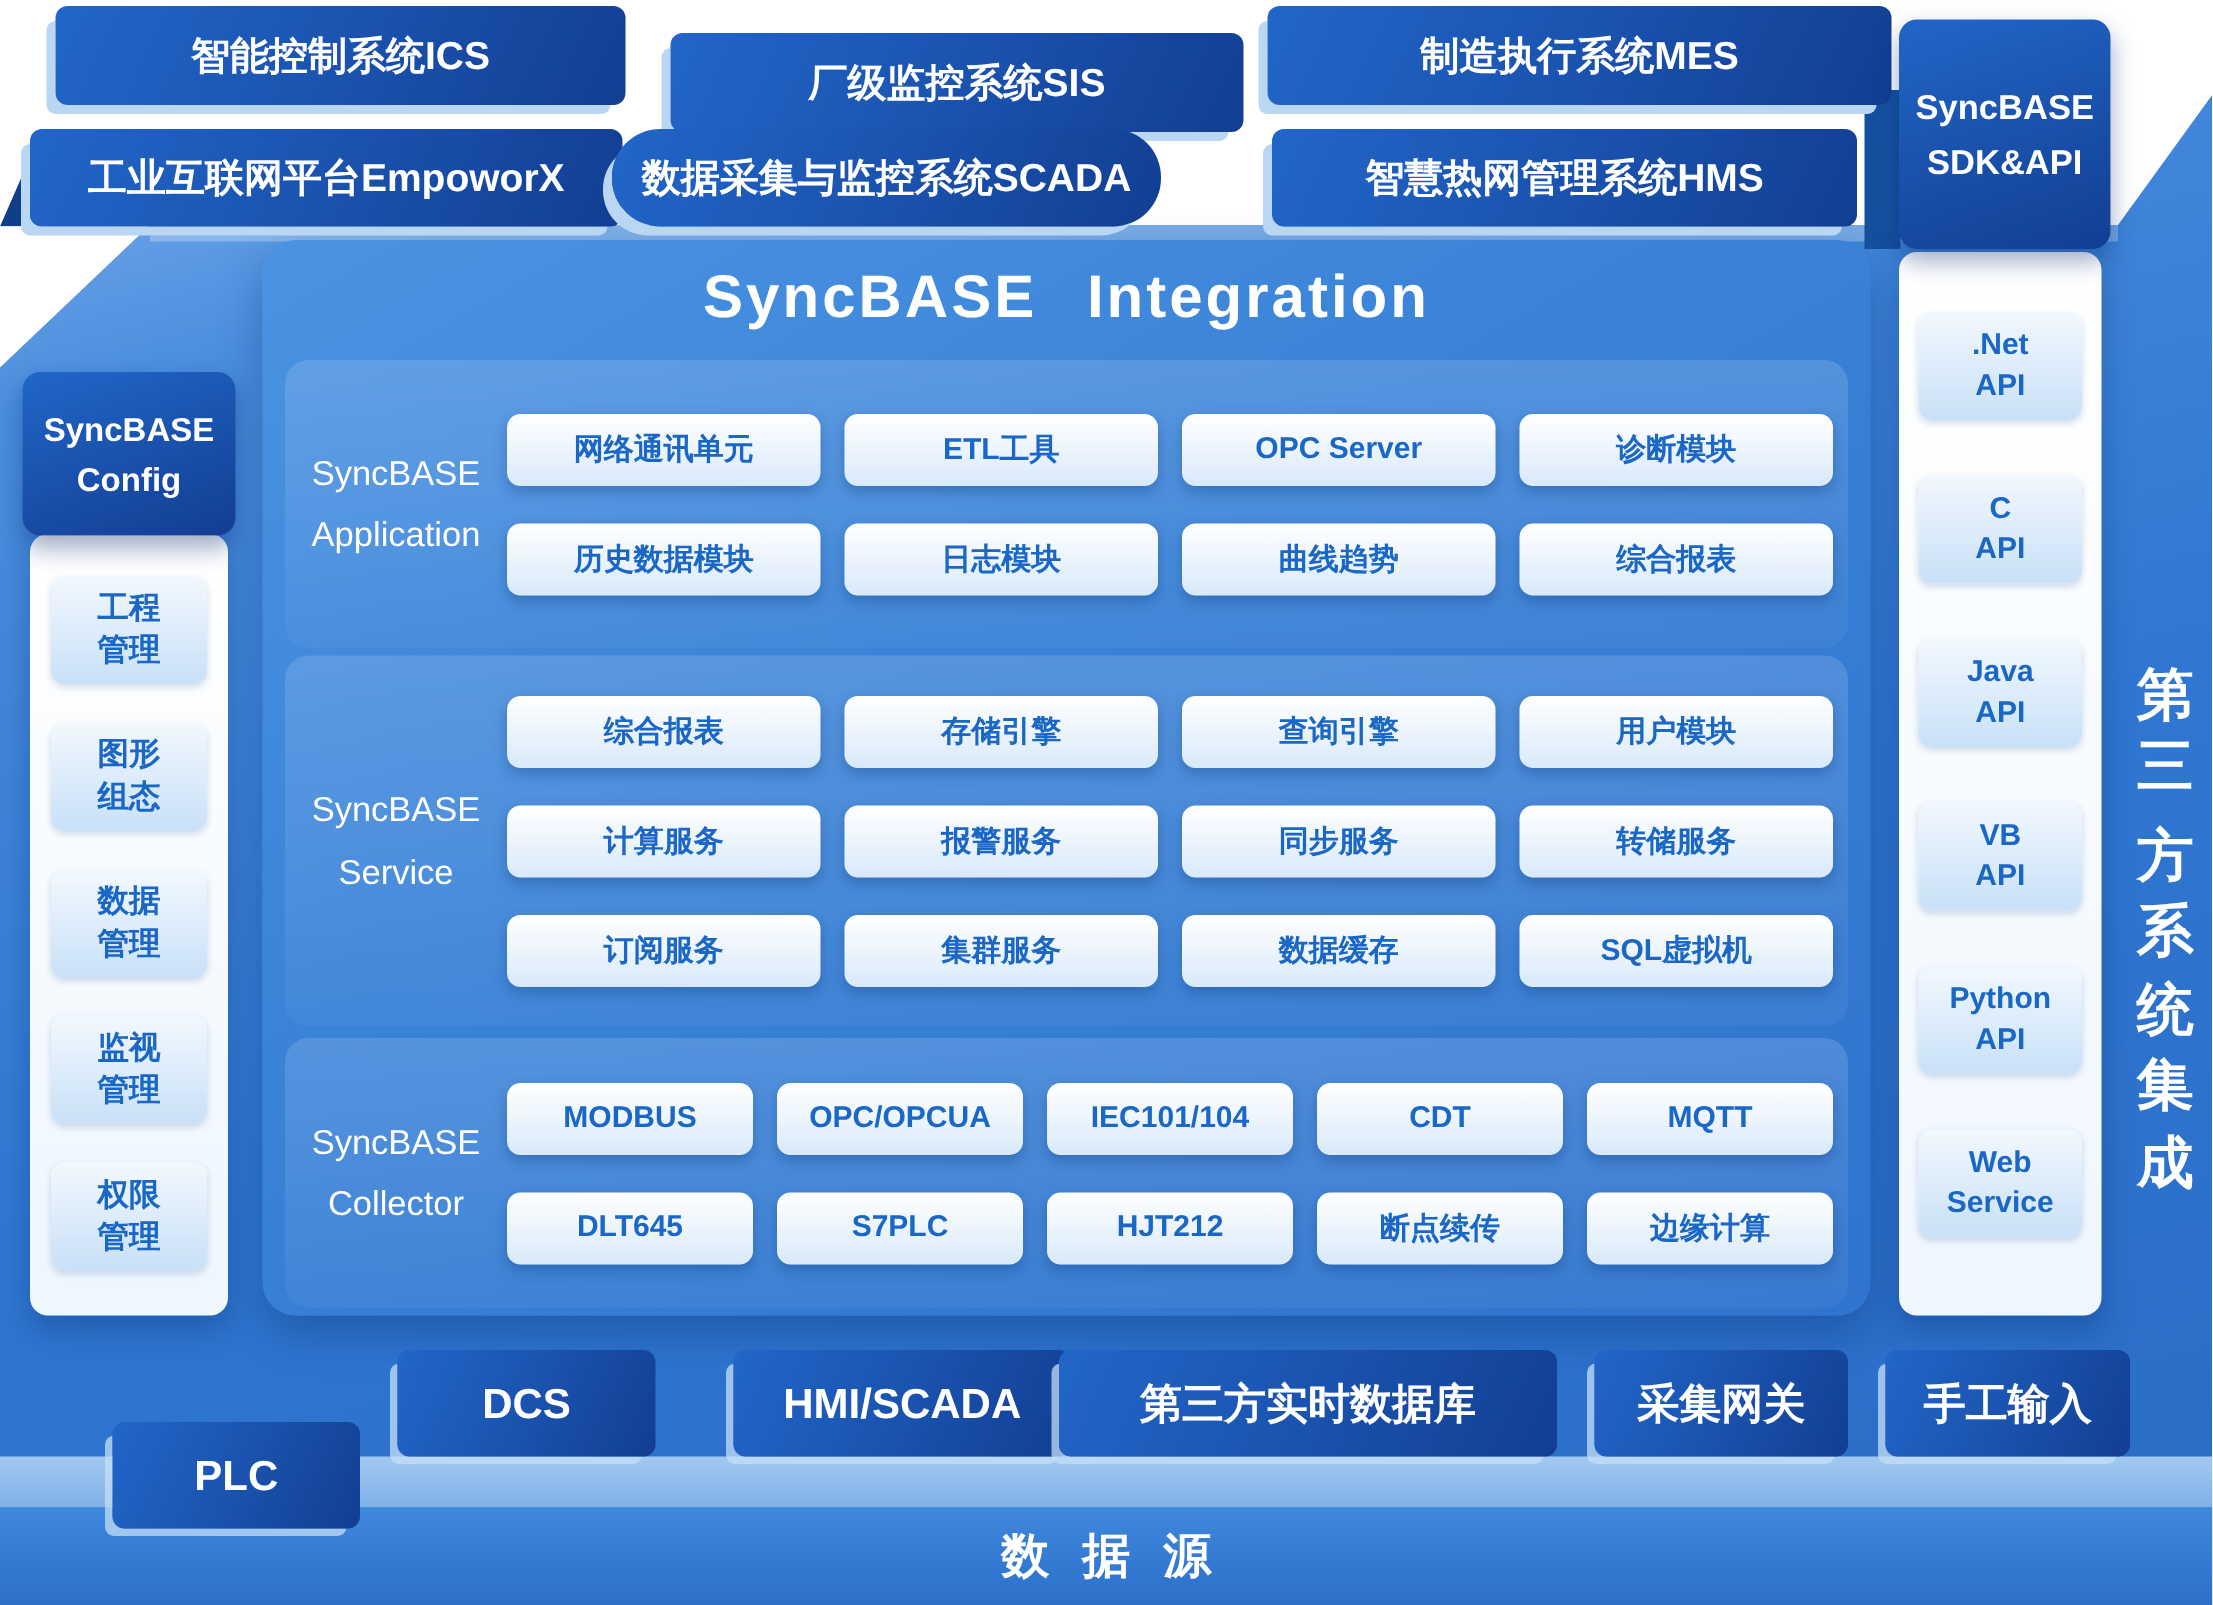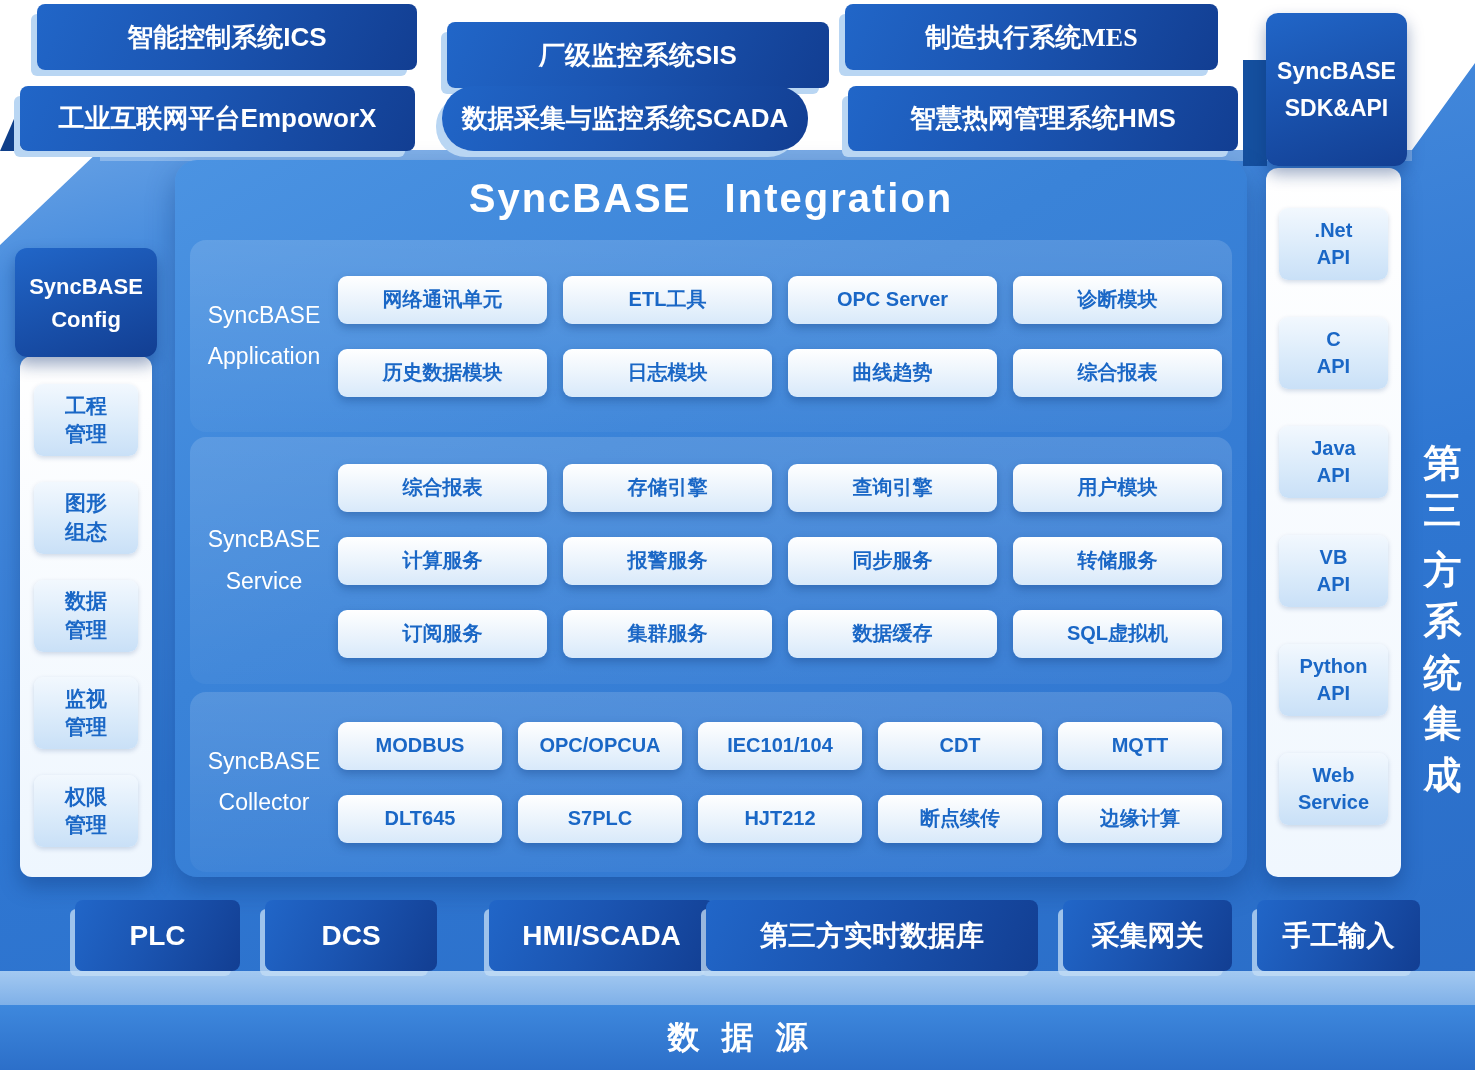--- a/index.html
+++ b/index.html
@@ -103,27 +103,27 @@
   <div class="bottom-bar">
     <span>数据源</span>
   </div>
 
   <div class="sys-box" style="left:37px;top:4px;width:380px;height:66px;">
     <span>智能控制系统ICS</span>
   </div>
   <div class="sys-box" style="left:447px;top:4px;width:382px;height:66px;margin-top:18px;">
     <span>厂级监控系统SIS</span>
   </div>
-  <div class="sys-box" style="left:845px;top:4px;width:373px;height:66px;font-family:Liberation Serif, serif;">
+  <div class="sys-box" style="left:845px;top:4px;width:416px;height:66px;">
     <span>制造执行系统MES</span>
   </div>
   <div class="sys-box" style="left:20px;top:86px;width:395px;height:65px;">
     <span>工业互联网平台EmpoworX</span>
   </div>
-  <div class="sys-box" style="left:442px;top:86px;width:366px;height:65px;border-radius:32px;">
+  <div class="sys-box" style="left:408px;top:86px;width:366px;height:65px;border-radius:32px;">
     <span>数据采集与监控系统SCADA</span>
   </div>
   <div class="sys-box" style="left:848px;top:86px;width:390px;height:65px;">
     <span>智慧热网管理系统HMS</span>
   </div>
 
   <div class="main-panel">
     <div class="main-title">SyncBASE Integration</div>
 
     <div class="section" style="top:80px;height:192px;">
@@ -291,21 +291,21 @@
     <div class="side-item"><span>Python
 API</span></div>
     <div class="side-item"><span>Web
 Service</span></div>
   </div>
 
   <div class="vstrip">
     <span>第三方系统集成</span>
   </div>
 
-  <div class="src-box" style="left:75px;width:165px;">
+  <div class="src-box" style="left:75px;width:165px;margin-top:48px;">
     <span>PLC</span>
   </div>
   <div class="src-box" style="left:265px;width:172px;">
     <span>DCS</span>
   </div>
   <div class="src-box" style="left:457px;width:225px;margin-left:32px;">
     <span>HMI/SCADA</span>
   </div>
   <div class="src-box" style="left:706px;width:332px;">
     <span>第三方实时数据库</span>

